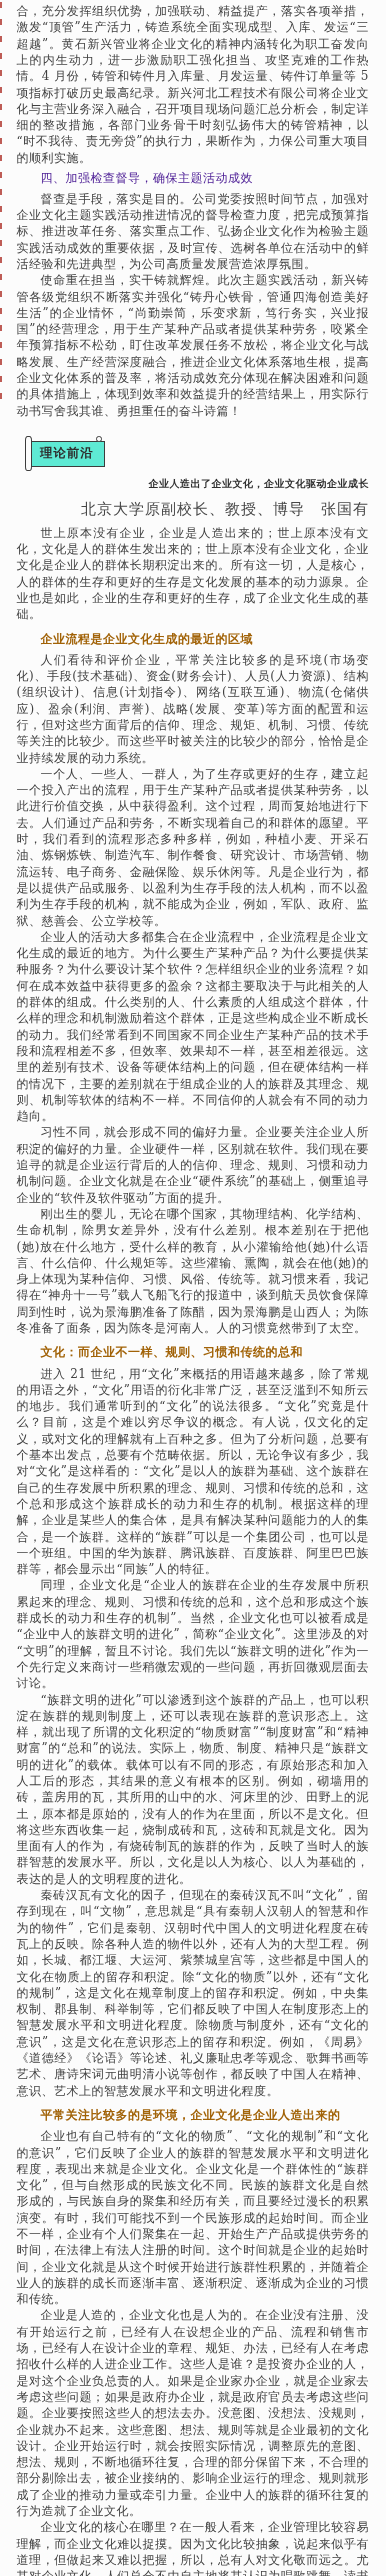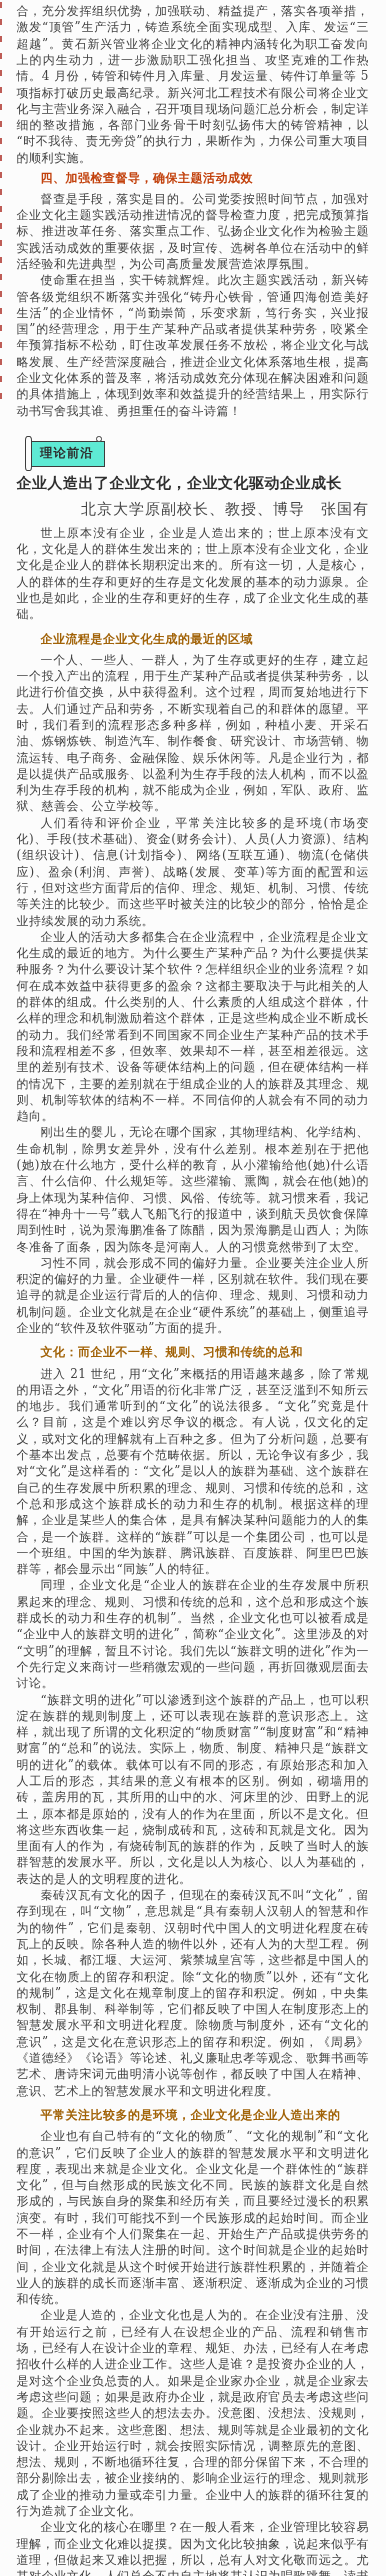--- a/index.html
+++ b/index.html
@@ -20,25 +20,25 @@
     line-height:16.3px;
     letter-spacing:0.5px;
     text-align:justify;
     text-justify:inter-ideograph;
     text-indent:2em;
   }
   .para.no-indent{text-indent:0;}
   .doc-heading{
     margin:4.1px 0 4.1px;
     font-family:"DejaVu Sans","Liberation Sans",sans-serif;
-    font-weight:bold;
+    font-weight:normal;
     font-size:12px;
     line-height:16.5px;
     letter-spacing:0.5px;
-    color:#c2410c;
+    color:#4c1d95;
     text-indent:2em;
   }
   .sub-heading{
     margin:8.2px 0 4.6px;
     font-family:"DejaVu Sans","Liberation Sans",sans-serif;
     font-weight:bold;
     font-size:12px;
     line-height:16.5px;
     letter-spacing:0.5px;
     color:#a16207;
@@ -73,22 +73,22 @@
     content:"";
     position:absolute;
     right:2.1px;top:-5.2px;
     width:3.6px;height:3.6px;
     border:1px solid #3c3c3c;
     border-radius:50%;
     background:#fcfcfc;
   }
   .article-title{
     margin:8.2px 0 0;
-    text-align:left;
-    font-size:15px;
+    text-align:right;
+    font-size:10px;
     font-weight:bold;
     letter-spacing:0.5px;
     color:#2f2f2f;
     line-height:17.5px;
   }
   .article-author{
     margin:7.2px 0 6.2px;
     text-align:right;
     font-size:15px;
     letter-spacing:1px;
@@ -127,25 +127,25 @@
         <span>理论前沿</span>
       </div>
     </div>
 
     <h1 class="article-title">企业人造出了企业文化，企业文化驱动企业成长</h1>
     <div class="article-author">北京大学原副校长、教授、博导　张国有</div>
 
     <p class="para">世上原本没有企业，企业是人造出来的；世上原本没有文化，文化是人的群体生发出来的；世上原本没有企业文化，企业文化是企业人的群体长期积淀出来的。所有这一切，人是核心，人的群体的生存和更好的生存是文化发展的基本的动力源泉。企业也是如此，企业的生存和更好的生存，成了企业文化生成的基础。</p>
 
     <h2 class="sub-heading">企业流程是企业文化生成的最近的区域</h2>
+    <p class="para">人们看待和评价企业，平常关注比较多的是环境(市场变化)、手段(技术基础)、资金(财务会计)、人员(人力资源)、结构(组织设计)、信息(计划指令)、网络(互联互通)、物流(仓储供应)、盈余(利润、声誉)、战略(发展、变革)等方面的配置和运行，但对这些方面背后的信仰、理念、规矩、机制、习惯、传统等关注的比较少。而这些平时被关注的比较少的部分，恰恰是企业持续发展的动力系统。</p>
     <p class="para">一个人、一些人、一群人，为了生存或更好的生存，建立起一个投入产出的流程，用于生产某种产品或者提供某种劳务，以此进行价值交换，从中获得盈利。这个过程，周而复始地进行下去。人们通过产品和劳务，不断实现着自己的和群体的愿望。平时，我们看到的流程形态多种多样，例如，种植小麦、开采石油、炼钢炼铁、制造汽车、制作餐食、研究设计、市场营销、物流运转、电子商务、金融保险、娱乐休闲等。凡是企业行为，都是以提供产品或服务、以盈利为生存手段的法人机构，而不以盈利为生存手段的机构，就不能成为企业，例如，军队、政府、监狱、慈善会、公立学校等。</p>
-    <p class="para">人们看待和评价企业，平常关注比较多的是环境(市场变化)、手段(技术基础)、资金(财务会计)、人员(人力资源)、结构(组织设计)、信息(计划指令)、网络(互联互通)、物流(仓储供应)、盈余(利润、声誉)、战略(发展、变革)等方面的配置和运行，但对这些方面背后的信仰、理念、规矩、机制、习惯、传统等关注的比较少。而这些平时被关注的比较少的部分，恰恰是企业持续发展的动力系统。</p>
     <p class="para">企业人的活动大多都集合在企业流程中，企业流程是企业文化生成的最近的地方。为什么要生产某种产品？为什么要提供某种服务？为什么要设计某个软件？怎样组织企业的业务流程？如何在成本效益中获得更多的盈余？这都主要取决于与此相关的人的群体的组成。什么类别的人、什么素质的人组成这个群体，什么样的理念和机制激励着这个群体，正是这些构成企业不断成长的动力。我们经常看到不同国家不同企业生产某种产品的技术手段和流程相差不多，但效率、效果却不一样，甚至相差很远。这里的差别有技术、设备等硬体结构上的问题，但在硬体结构一样的情况下，主要的差别就在于组成企业的人的族群及其理念、规则、机制等软体的结构不一样。不同信仰的人就会有不同的动力趋向。</p>
+    <p class="para">习性不同，就会形成不同的偏好力量。企业要关注企业人所积淀的偏好的力量。企业硬件一样，区别就在软件。我们现在要追寻的就是企业运行背后的人的信仰、理念、规则、习惯和动力机制问题。企业文化就是在企业“硬件系统”的基础上，侧重追寻企业的“软件及软件驱动”方面的提升。</p>
     <p class="para">刚出生的婴儿，无论在哪个国家，其物理结构、化学结构、生命机制，除男女差异外，没有什么差别。根本差别在于把他(她)放在什么地方，受什么样的教育，从小灌输给他(她)什么语言、什么信仰、什么规矩等。这些灌输、熏陶，就会在他(她)的身上体现为某种信仰、习惯、风俗、传统等。就习惯来看，我记得在“神舟十一号”载人飞船飞行的报道中，谈到航天员饮食保障周到性时，说为景海鹏准备了陈醋，因为景海鹏是山西人；为陈冬准备了面条，因为陈冬是河南人。人的习惯竟然带到了太空。</p>
-    <p class="para">习性不同，就会形成不同的偏好力量。企业要关注企业人所积淀的偏好的力量。企业硬件一样，区别就在软件。我们现在要追寻的就是企业运行背后的人的信仰、理念、规则、习惯和动力机制问题。企业文化就是在企业“硬件系统”的基础上，侧重追寻企业的“软件及软件驱动”方面的提升。</p>
 
     <h2 class="sub-heading">文化：而企业不一样、规则、习惯和传统的总和</h2>
     <p class="para">进入 21 世纪，用“文化”来概括的用语越来越多，除了常规的用语之外，“文化”用语的衍化非常广泛，甚至泛滥到不知所云的地步。我们通常听到的“文化”的说法很多。“文化”究竟是什么？目前，这是个难以穷尽争议的概念。有人说，仅文化的定义，或对文化的理解就有上百种之多。但为了分析问题，总要有个基本出发点，总要有个范畴依据。所以，无论争议有多少，我对“文化”是这样看的：“文化”是以人的族群为基础、这个族群在自己的生存发展中所积累的理念、规则、习惯和传统的总和，这个总和形成这个族群成长的动力和生存的机制。根据这样的理解，企业是某些人的集合体，是具有解决某种问题能力的人的集合，是一个族群。这样的“族群”可以是一个集团公司，也可以是一个班组。中国的华为族群、腾讯族群、百度族群、阿里巴巴族群等，都会显示出“同族”人的特征。</p>
     <p class="para">同理，企业文化是“企业人的族群在企业的生存发展中所积累起来的理念、规则、习惯和传统的总和，这个总和形成这个族群成长的动力和生存的机制”。当然，企业文化也可以被看成是“企业中人的族群文明的进化”，简称“企业文化”。这里涉及的对“文明”的理解，暂且不讨论。我们先以“族群文明的进化”作为一个先行定义来商讨一些稍微宏观的一些问题，再折回微观层面去讨论。</p>
     <p class="para">“族群文明的进化”可以渗透到这个族群的产品上，也可以积淀在族群的规则制度上，还可以表现在族群的意识形态上。这样，就出现了所谓的文化积淀的“物质财富”“制度财富”和“精神财富”的“总和”的说法。实际上，物质、制度、精神只是“族群文明的进化”的载体。载体可以有不同的形态，有原始形态和加入人工后的形态，其结果的意义有根本的区别。例如，砌墙用的砖，盖房用的瓦，其所用的山中的水、河床里的沙、田野上的泥土，原本都是原始的，没有人的作为在里面，所以不是文化。但将这些东西收集一起，烧制成砖和瓦，这砖和瓦就是文化。因为里面有人的作为，有烧砖制瓦的族群的作为，反映了当时人的族群智慧的发展水平。所以，文化是以人为核心、以人为基础的，表达的是人的文明程度的进化。</p>
     <p class="para">秦砖汉瓦有文化的因子，但现在的秦砖汉瓦不叫“文化”，留存到现在，叫“文物”，意思就是“具有秦朝人汉朝人的智慧和作为的物件”，它们是秦朝、汉朝时代中国人的文明进化程度在砖瓦上的反映。除各种人造的物件以外，还有人为的大型工程。例如，长城、都江堰、大运河、紫禁城皇宫等，这些都是中国人的文化在物质上的留存和积淀。除“文化的物质”以外，还有“文化的规制”，这是文化在规章制度上的留存和积淀。例如，中央集权制、郡县制、科举制等，它们都反映了中国人在制度形态上的智慧发展水平和文明进化程度。除物质与制度外，还有“文化的意识”，这是文化在意识形态上的留存和积淀。例如，《周易》《道德经》《论语》等论述、礼义廉耻忠孝等观念、歌舞书画等艺术、唐诗宋词元曲明清小说等创作，都反映了中国人在精神、意识、艺术上的智慧发展水平和文明进化程度。</p>
 
     <h2 class="sub-heading">平常关注比较多的是环境，企业文化是企业人造出来的</h2>
     <p class="para">企业也有自己特有的“文化的物质”、“文化的规制”和“文化的意识”，它们反映了企业人的族群的智慧发展水平和文明进化程度，表现出来就是企业文化。企业文化是一个群体性的“族群文化”，但与自然形成的民族文化不同。民族的族群文化是自然形成的，与民族自身的聚集和经历有关，而且要经过漫长的积累演变。有时，我们可能找不到一个民族形成的起始时间。而企业不一样，企业有个人们聚集在一起、开始生产产品或提供劳务的时间，在法律上有法人注册的时间。这个时间就是企业的起始时间，企业文化就是从这个时候开始进行族群性积累的，并随着企业人的族群的成长而逐渐丰富、逐渐积淀、逐渐成为企业的习惯和传统。</p>
     <p class="para">企业是人造的，企业文化也是人为的。在企业没有注册、没有开始运行之前，已经有人在设想企业的产品、流程和销售市场，已经有人在设计企业的章程、规矩、办法，已经有人在考虑招收什么样的人进企业工作。这些人是谁？是投资办企业的人，是对这个企业负总责的人。如果是企业家办企业，就是企业家去考虑这些问题；如果是政府办企业，就是政府官员去考虑这些问题。企业要按照这些人的想法去办。没意图、没想法、没规则，企业就办不起来。这些意图、想法、规则等就是企业最初的文化设计。企业开始运行时，就会按照实际情况，调整原先的意图、想法、规则，不断地循环往复，合理的部分保留下来，不合理的部分剔除出去，被企业接纳的、影响企业运行的理念、规则就形成了企业的推动力量或牵引力量。企业中人的族群的循环往复的行为造就了企业文化。</p>

